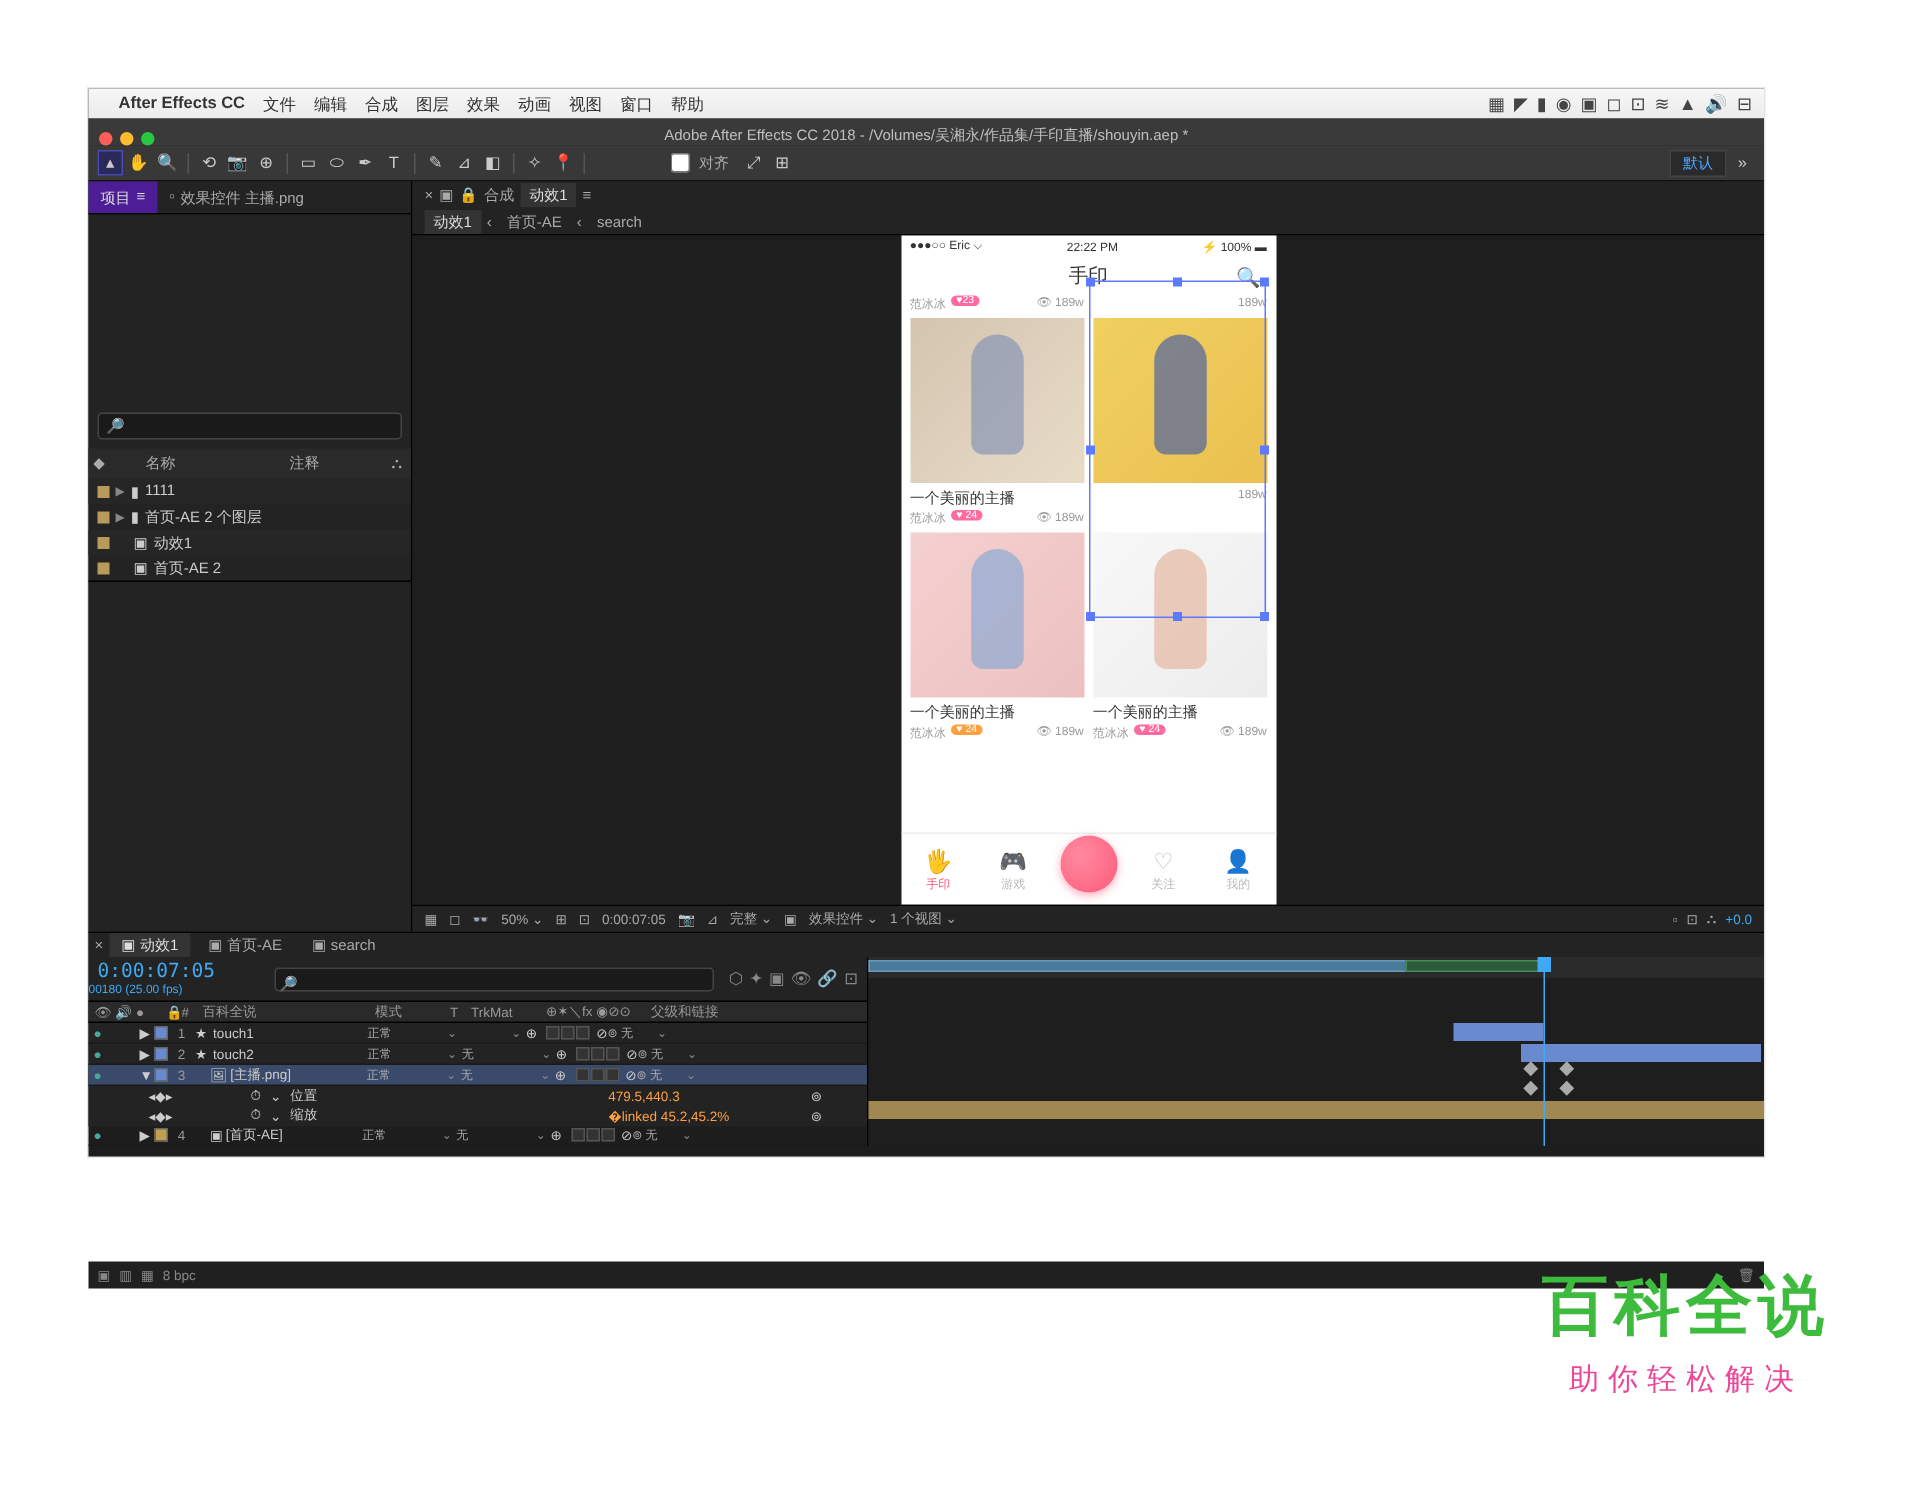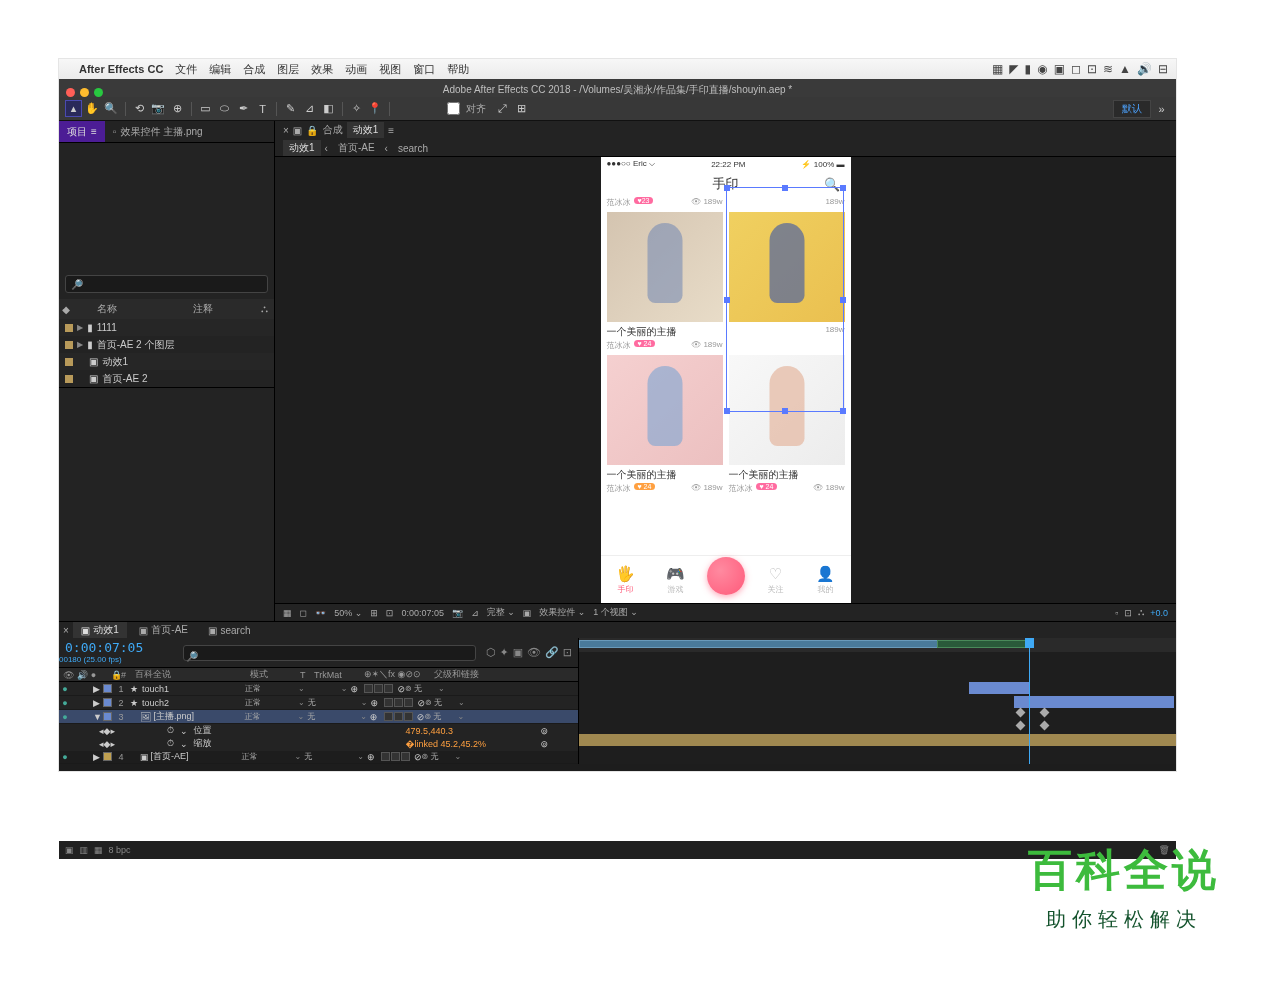--- a/index.html
+++ b/index.html
@@ -102,21 +102,21 @@
 .ruler{height:14px;background:#2a2a2a;position:relative;font-size:8px;color:#888}
 .rmark{position:absolute;top:1px}
 .cti{position:absolute;top:0;bottom:0;width:1px;background:#3fa9f5;left:450px}
 .cti::before{content:"";position:absolute;top:0;left:-4px;width:9px;height:10px;background:#3fa9f5}
 .wa{position:absolute;top:2px;height:8px;background:#4a7a9a;border:1px solid #6a9aba}
 .bar{position:absolute;height:12px;background:#a08850}
 .bar.b{background:#6a8ad0}
 .kf{position:absolute;width:7px;height:7px;background:#aaa;transform:rotate(45deg)}
 .watermark{position:absolute;right:60px;bottom:60px;text-align:center}
 .wm-t{font-size:44px;font-weight:700;color:#3dbb3d;letter-spacing:4px}
-.wm-s{font-size:20px;color:#14532d;letter-spacing:6px;margin-top:6px}
+.wm-s{font-size:20px;color:#ec4899;letter-spacing:6px;margin-top:6px}
 </style>
 </head>
 <body>
 
 <div class="shot">
 
  <div class="menubar">
   <span class="apple"></span>
   <b>After Effects CC</b>
   <span>文件</span>

